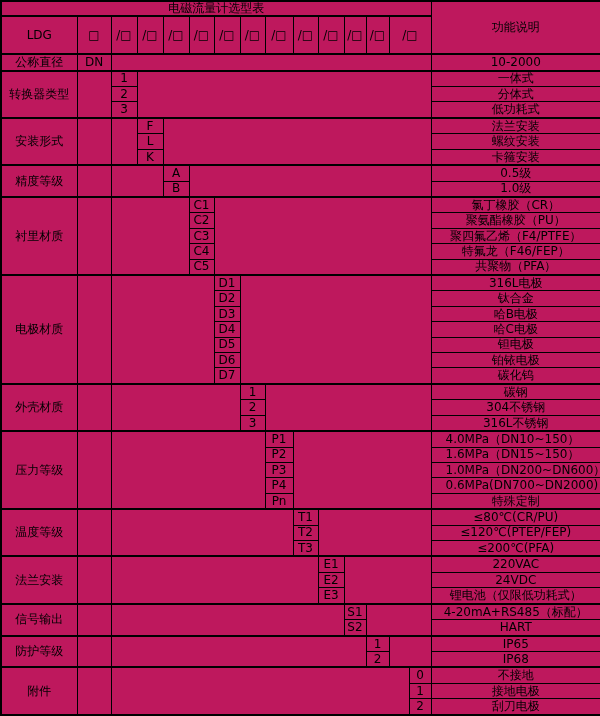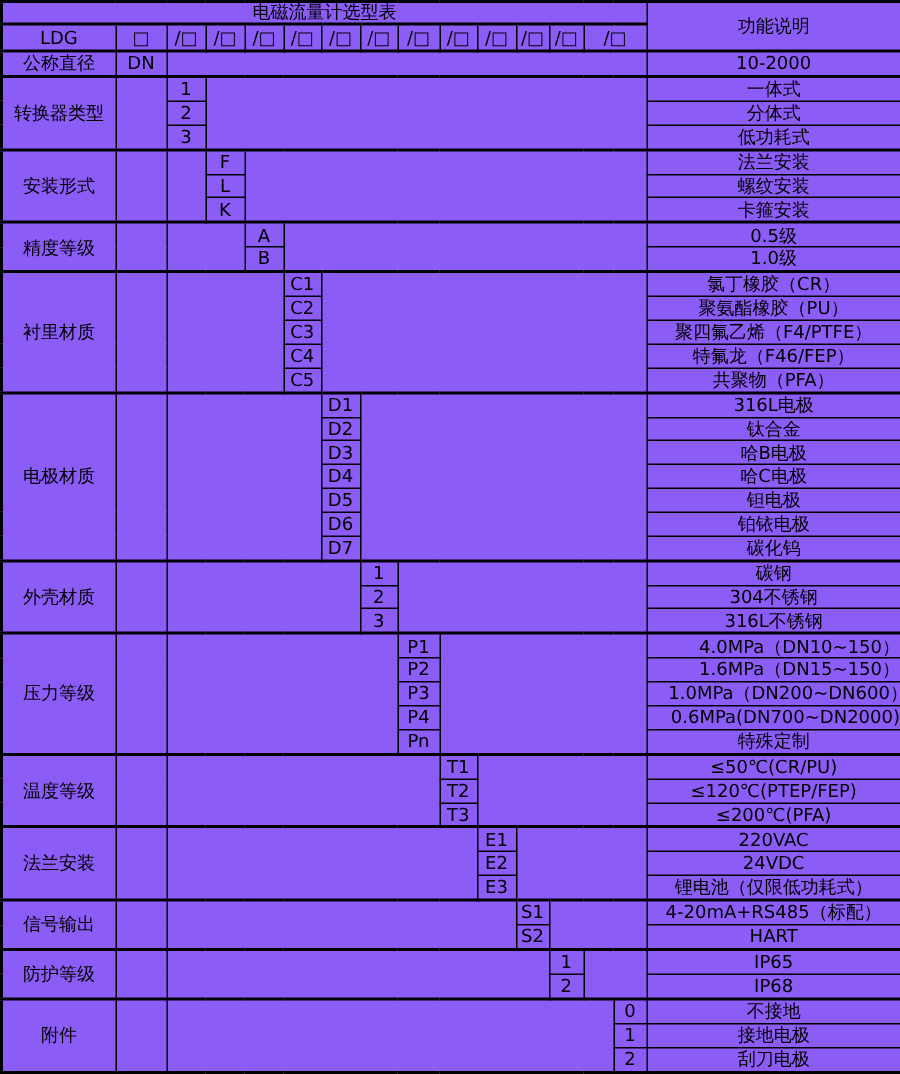--- a/index.html
+++ b/index.html
@@ -1,40 +1,40 @@
 <!DOCTYPE html>
 <html><head>
 <meta charset="utf-8">
 <style>
   html,body{margin:0;padding:0;background:#ffffff;}
   .wrap{
     width:600px;height:716px;box-sizing:border-box;
-    font-family:"DejaVu Sans",sans-serif;color:#000;background:#8b5cf6;
+    font-family:"DejaVu Sans",sans-serif;color:#000;background:#be185d;
   }
   table.sel{
     border-collapse:collapse;table-layout:fixed;
     width:600px;height:716px;
     border:2px solid #000;
   }
   table.sel td{
     border:1px solid #000;
     padding:0;
     font-size:12px;
     line-height:1.05;
     text-align:center;
     vertical-align:middle;
     white-space:nowrap;
     overflow:hidden;
   }
   tr.r-title{height:15px;}
-  tr.r-ldg{height:18px;}
+  tr.r-ldg{height:38px;}
   td.title-cell{font-size:13px;border-bottom:2px solid #000;}
   td.funchead{font-size:13px;border-left:2px solid #000;}
   td.func{border-left:2px solid #000;margin-left:36px;}
-  td.func.left{text-align:right;padding-left:14px;}
+  td.func.left{text-align:left;padding-left:14px;}
   td.lbl{text-align:left;padding-left:6px;}
   td.lbl.center{padding-left:0;}
   td.box{font-size:13px;letter-spacing:0;}
   tr.gtop td{border-top:2px solid #000;}
 </style>
 </head>
 <body>
 
 <div class="wrap">
   <table class="sel">
@@ -223,21 +223,21 @@
         <tr>
           <td>Pn</td>
           <td class="func">特殊定制</td>
         </tr>
         <tr class="gtop">
           <td class="lbl" rowspan="3">温度等级</td>
           <td rowspan="3"></td>
           <td rowspan="3" colspan="7"></td>
           <td>T1</td>
           <td rowspan="3" colspan="5"></td>
-          <td class="func">≤50℃(CR/PU)</td>
+          <td class="func">≤80℃(CR/PU)</td>
         </tr>
         <tr>
           <td>T2</td>
           <td class="func">≤120℃(PTEP/FEP)</td>
         </tr>
         <tr>
           <td>T3</td>
           <td class="func">≤200℃(PFA)</td>
         </tr>
         <tr class="gtop">

